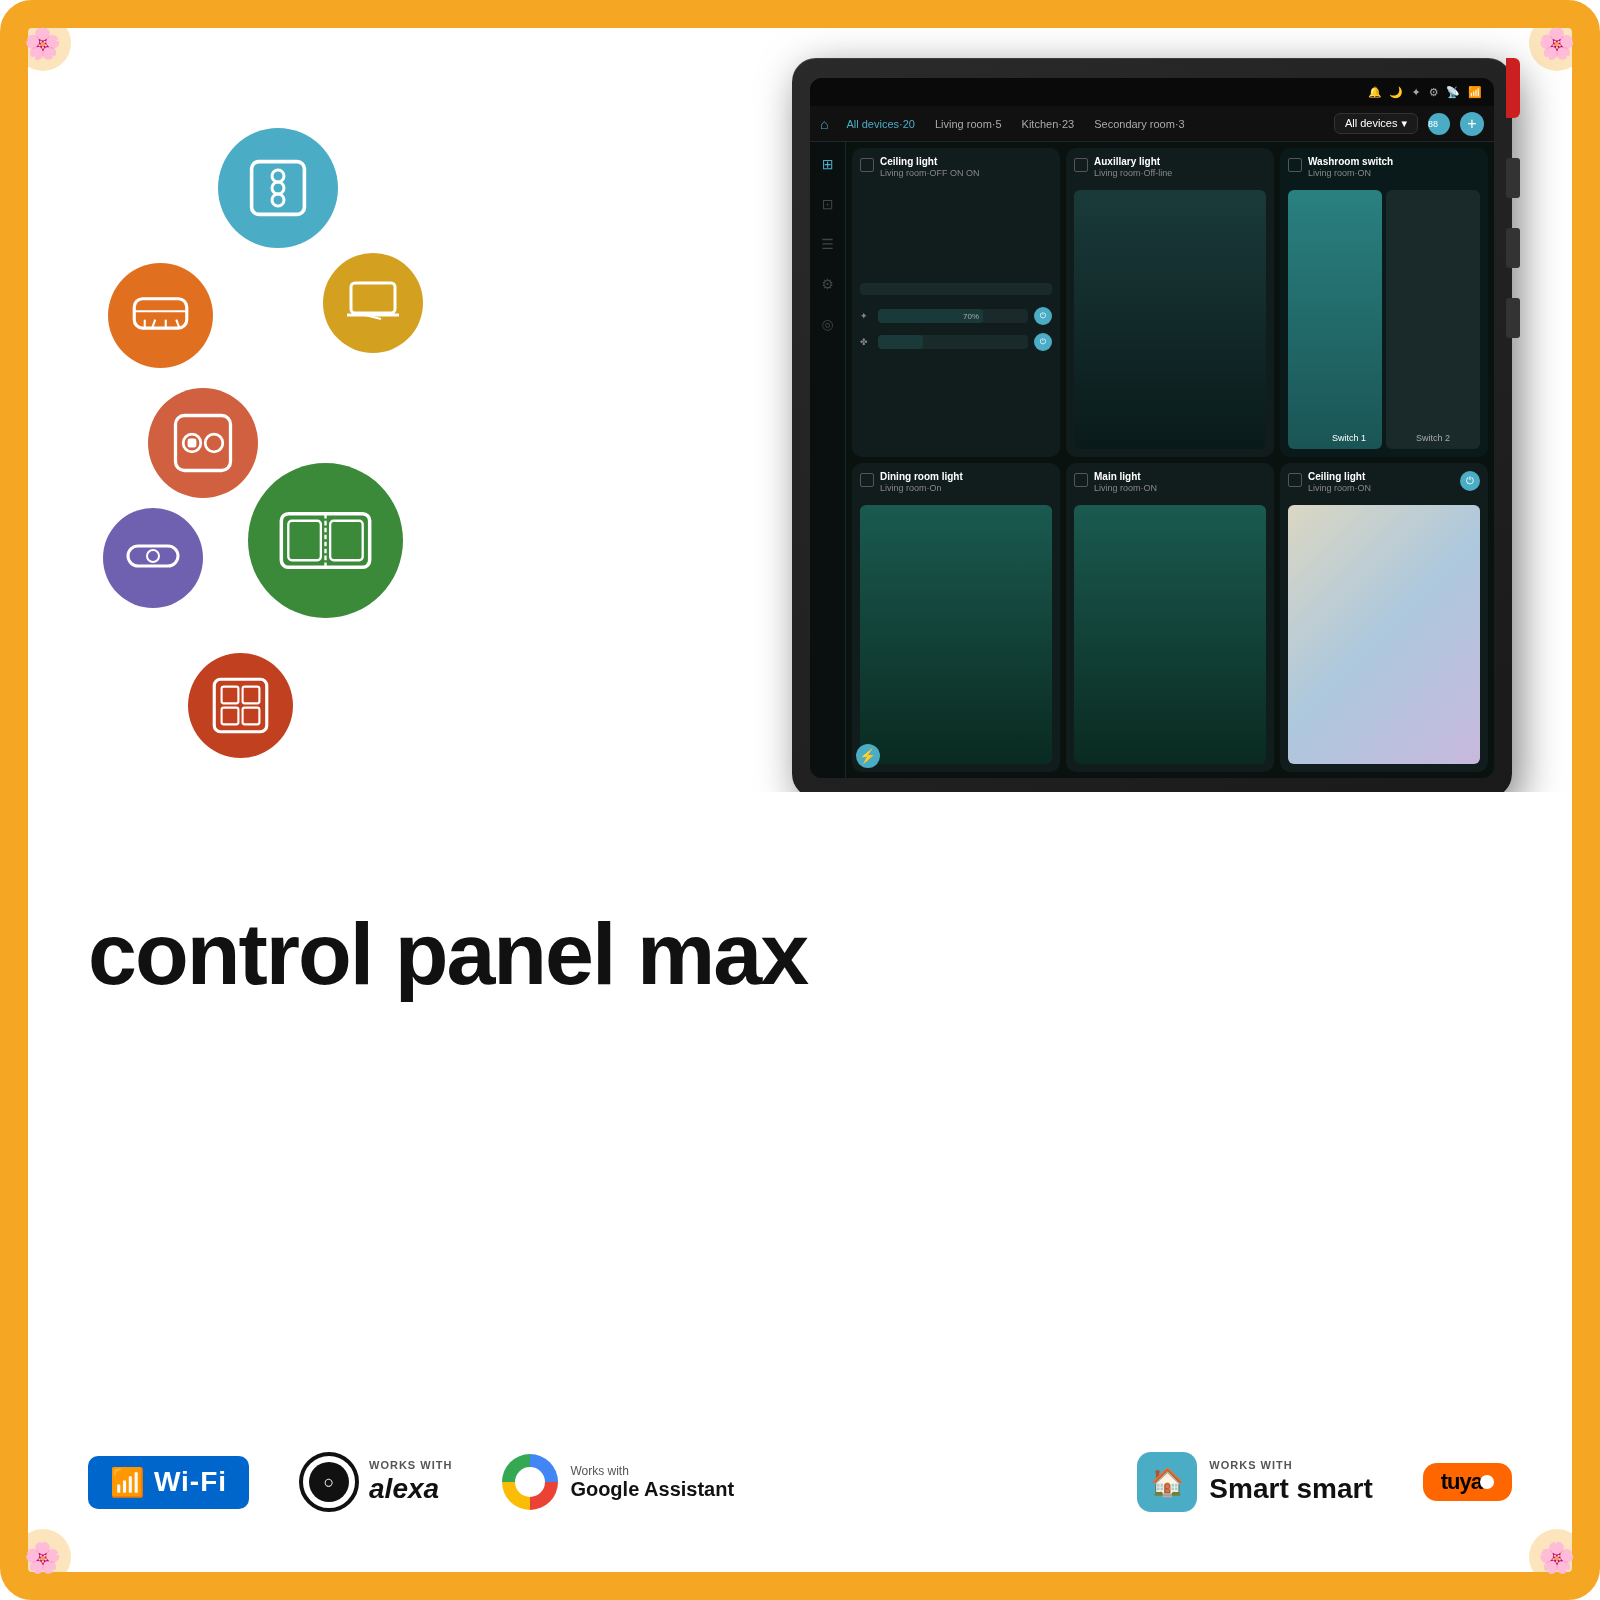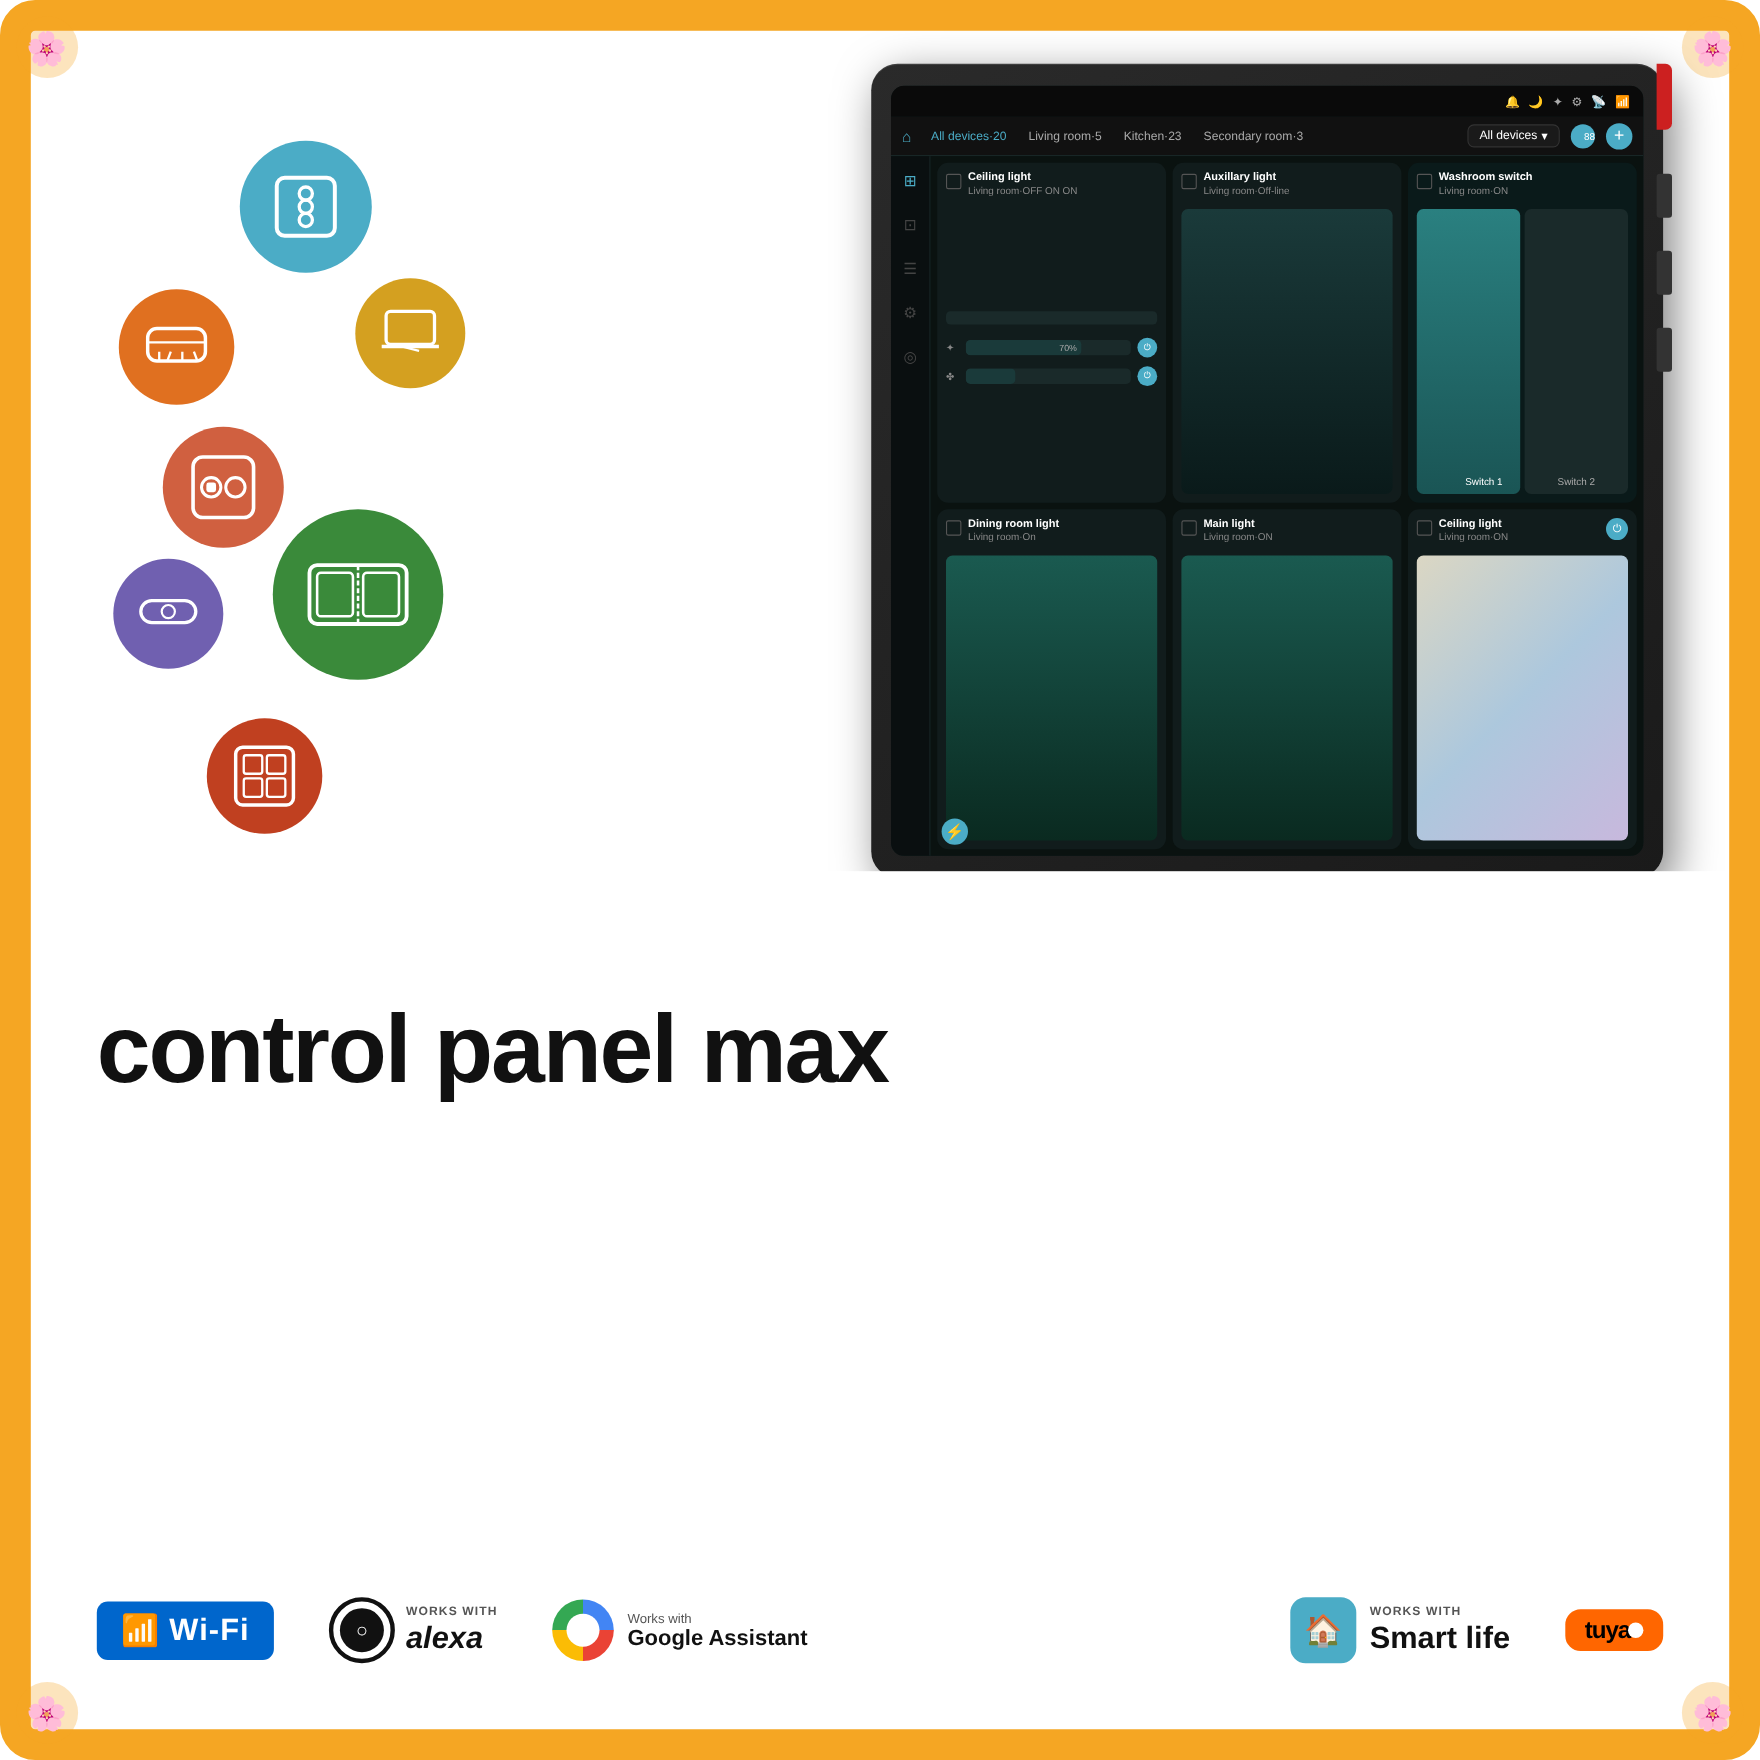--- a/index.html
+++ b/index.html
@@ -179,21 +179,21 @@
       padding: 3px 10px;
       display: flex;
       align-items: flex-start;
       gap: 4px;
       margin-left: auto;
     }
     .tab-avatar {
       width: 22px; height: 22px;
       background: #4BACC6;
       border-radius: 50%;
-      display: flex; align-items: center; justify-content: flex-end;
+      display: flex; align-items: center; justify-content: flex-start;
       font-size: 9px; color: #fff;
       margin-left: 6px;
     }
     .tab-add {
       width: 24px; height: 24px;
       background: #4BACC6;
       border-radius: 50%;
       display: flex; align-items: center; justify-content: center;
       color: #fff; font-size: 16px; line-height: 1;
       margin-left: 6px;
@@ -822,21 +822,21 @@
         <div class="google-text">
           <span class="google-works">Works with</span>
           <span class="google-name">Google Assistant</span>
         </div>
       </div>
 
       <div class="smartlife-badge">
         <div class="smartlife-icon">🏠</div>
         <div class="smartlife-text">
           <span class="smartlife-works">WORKS WITH</span>
-          <span class="smartlife-name">Smart life</span>
+          <span class="smartlife-name">Smart smart</span>
         </div>
       </div>
 
       <div class="tuya-badge">
         <span class="tuya-text">tuya</span>
         <div class="tuya-dot"></div>
       </div>
     </div>
   </div>
 

